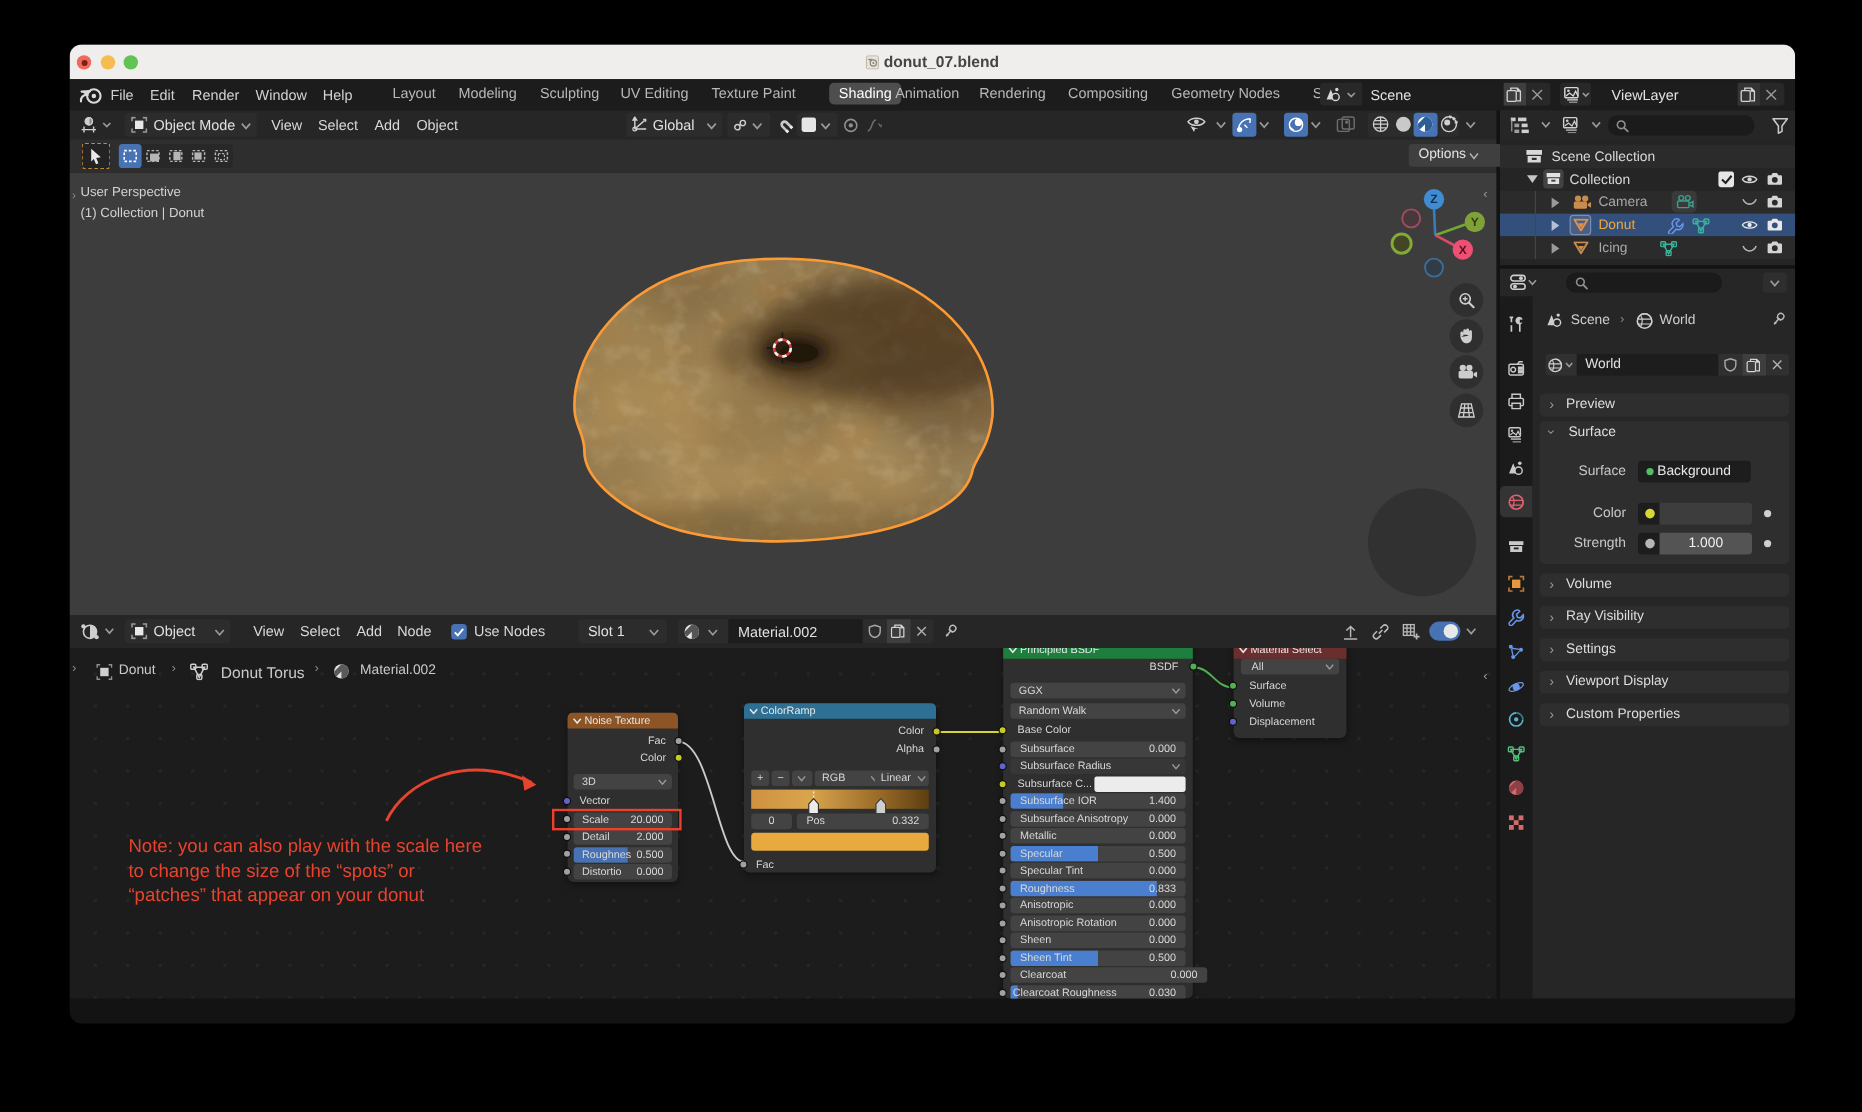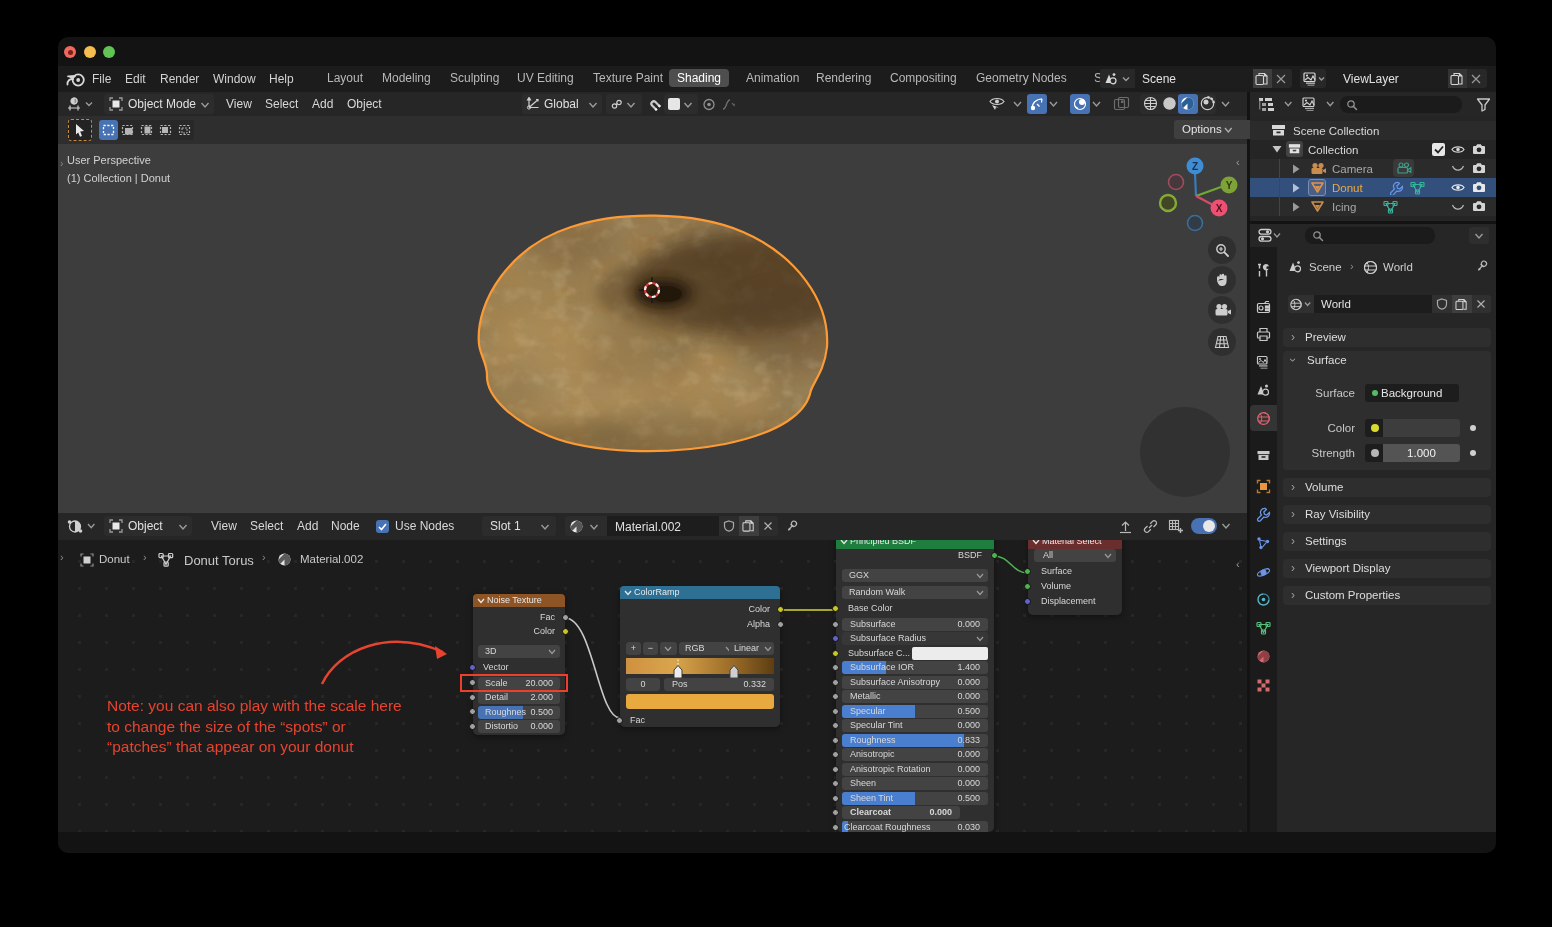--- a/index.html
+++ b/index.html
@@ -43,40 +43,48 @@
 .nrow { position:absolute; font-size:9px; color:#d8d8d8; }
 .nwidget { position:absolute; background:#434343; border-radius:3px; height:13px; font-size:9px;
   color:#d8d8d8; line-height:13px; overflow:hidden; }
 .ndot { position:absolute; width:7px; height:7px; border-radius:50%; border:1px solid #0e0e0e; }
 .phdr { position:absolute; left:22px; top:3px; font-size:11.5px; color:#dedede; }
 .parrow { position:absolute; left:8px; top:2px; font-size:12px; color:#9a9a9a; }
 </style>
 </head>
 <body>
 <div id="win">
+  <div id="titlebar">
+    <div id="title"><svg width="12" height="12" viewBox="0 0 12 12" style="vertical-align:-2px; margin-right:3px;">
+          <rect x="1" y="0.5" width="10" height="11" rx="1.5" fill="#e8e4da" stroke="#b9b2a5" stroke-width="0.8"></rect>
+          <circle cx="6.8" cy="6.5" r="2.6" fill="none" stroke="#8a8376" stroke-width="1"></circle>
+          <circle cx="6.8" cy="6.5" r="0.9" fill="#8a8376"></circle>
+          <path d="M1.8,3.2 L6,3 L4.2,4.8 Z" fill="#8a8376"></path>
+        </svg>donut_07.blend</div>
+  </div>
   <div id="topbar">
 
     <svg class="abs" style="left:8px; top:4px;" width="22" height="18" viewBox="0 0 22 18">
       <circle cx="12.2" cy="10" r="5.6" fill="none" stroke="#d8d8d8" stroke-width="1.8"></circle>
       <circle cx="12.2" cy="10" r="1.9" fill="#d8d8d8"></circle>
       <path d="M1.5,14.5 C1,11 4,8.5 7,9.2" fill="none" stroke="#d8d8d8" stroke-width="1.8" stroke-linecap="round"></path>
       <path d="M2,6.5 L10,6 L6.5,9.5 Z" fill="#d8d8d8"></path>
       <path d="M2,6.3 L9,5.9" stroke="#d8d8d8" stroke-width="1.8" stroke-linecap="round"></path>
     </svg>
     <span class="menuitem" style="left:34px;">File</span>
     <span class="menuitem" style="left:67px;">Edit</span>
     <span class="menuitem" style="left:102px;">Render</span>
     <span class="menuitem" style="left:155px;">Window</span>
     <span class="menuitem" style="left:211px;">Help</span>
     <span class="wstab" style="left:269px;">Layout</span>
     <span class="wstab" style="left:324px;">Modeling</span>
     <span class="wstab" style="left:392px;">Sculpting</span>
     <span class="wstab" style="left:459px;">UV Editing</span>
     <span class="wstab" style="left:535px;">Texture Paint</span>
-    <span class="wstab active" style="left:611px;">Shading</span>
+    <span class="wstab active" style="left:633px;">Shading</span>
     <span class="wstab" style="left:688px;">Animation</span>
     <span class="wstab" style="left:758px;">Rendering</span>
     <span class="wstab" style="left:832px;">Compositing</span>
     <span class="wstab" style="left:918px;">Geometry Nodes</span>
     <span class="wstab" style="left:1036px;">S</span>
 
     <div class="widget" style="left:1042px; top:3px; width:35px; height:19px; border-radius:3px 0 0 3px;"></div>
     <svg class="abs" style="left:1046px; top:6px;" width="28" height="14" viewBox="0 0 28 14">
       <path d="M5,2.5 L8.5,11 L1.5,11 Z" fill="#d8d8d8"></path>
         <circle cx="9" cy="8.8" r="3" fill="#282828" stroke="#d8d8d8" stroke-width="1.2"></circle>
@@ -655,21 +663,21 @@
 <div class="nwidget" style="left:6px; top:198.5px; width:146px;"><div style="position:absolute; left:0; top:0; width:122px; height:13px; background:#4a7fd0;"></div><span style="margin-left:8px; position:relative;">Roughness</span><span style="position:absolute; right:8px;">0.833</span></div>
 <div class="ndot" style="left:-4px; top:216.0px; background:#a1a1a1;"></div>
 <div class="nwidget" style="left:6px; top:213.0px; width:146px;"><span style="margin-left:8px; position:relative;">Anisotropic</span><span style="position:absolute; right:8px;">0.000</span></div>
 <div class="ndot" style="left:-4px; top:230.5px; background:#a1a1a1;"></div>
 <div class="nwidget" style="left:6px; top:227.5px; width:146px;"><span style="margin-left:8px; position:relative;">Anisotropic Rotation</span><span style="position:absolute; right:8px;">0.000</span></div>
 <div class="ndot" style="left:-4px; top:245.0px; background:#a1a1a1;"></div>
 <div class="nwidget" style="left:6px; top:242.0px; width:146px;"><span style="margin-left:8px; position:relative;">Sheen</span><span style="position:absolute; right:8px;">0.000</span></div>
 <div class="ndot" style="left:-4px; top:259.5px; background:#a1a1a1;"></div>
 <div class="nwidget" style="left:6px; top:256.5px; width:146px;"><div style="position:absolute; left:0; top:0; width:73px; height:13px; background:#4a7fd0;"></div><span style="margin-left:8px; position:relative;">Sheen Tint</span><span style="position:absolute; right:8px;">0.500</span></div>
 <div class="ndot" style="left:-4px; top:274.0px; background:#a1a1a1;"></div>
-<div class="nwidget" style="left:6px; top:271.0px; width:118px;font-weight:bold;"><span style="margin-left:8px; position:relative;">Clearcoat</span><span style="position:absolute; right:8px;">0.000</span></div>
+<div class="nwidget" style="left:6px; top:271.0px; width:164px;"><span style="margin-left:8px; position:relative;">Clearcoat</span><span style="position:absolute; right:8px;">0.000</span></div>
 <div class="ndot" style="left:-4px; top:288.5px; background:#a1a1a1;"></div>
 <div class="nwidget" style="left:6px; top:285.5px; width:146px;"><div style="position:absolute; left:0; top:0; width:6px; height:13px; background:#4a7fd0;"></div><span style="margin-left:2px; position:relative;">Clearcoat Roughness</span><span style="position:absolute; right:8px;">0.030</span></div>
       <div class="ndot" style="right:-4px; top:17px; background:#51b151;"></div>
       <div class="ndot" style="left:-4px; top:70px; background:#c7c729;"></div>
     </div>
 
     <div class="node" style="left:970px; top:-5px; width:94px; height:80px; border-radius:0 0 5px 5px;">
       <div class="nhead" style="background:#6b2e2e; height:14px;"><span style="margin-left:14px;">Material Select</span>
         <svg class="abs" style="left:4px; top:4px;" width="8" height="6" viewBox="0 0 8 6">
             <path d="M1,1 l3,3.5 3,-3.5" fill="none" stroke="#e8e8e8" stroke-width="1.3"></path>

